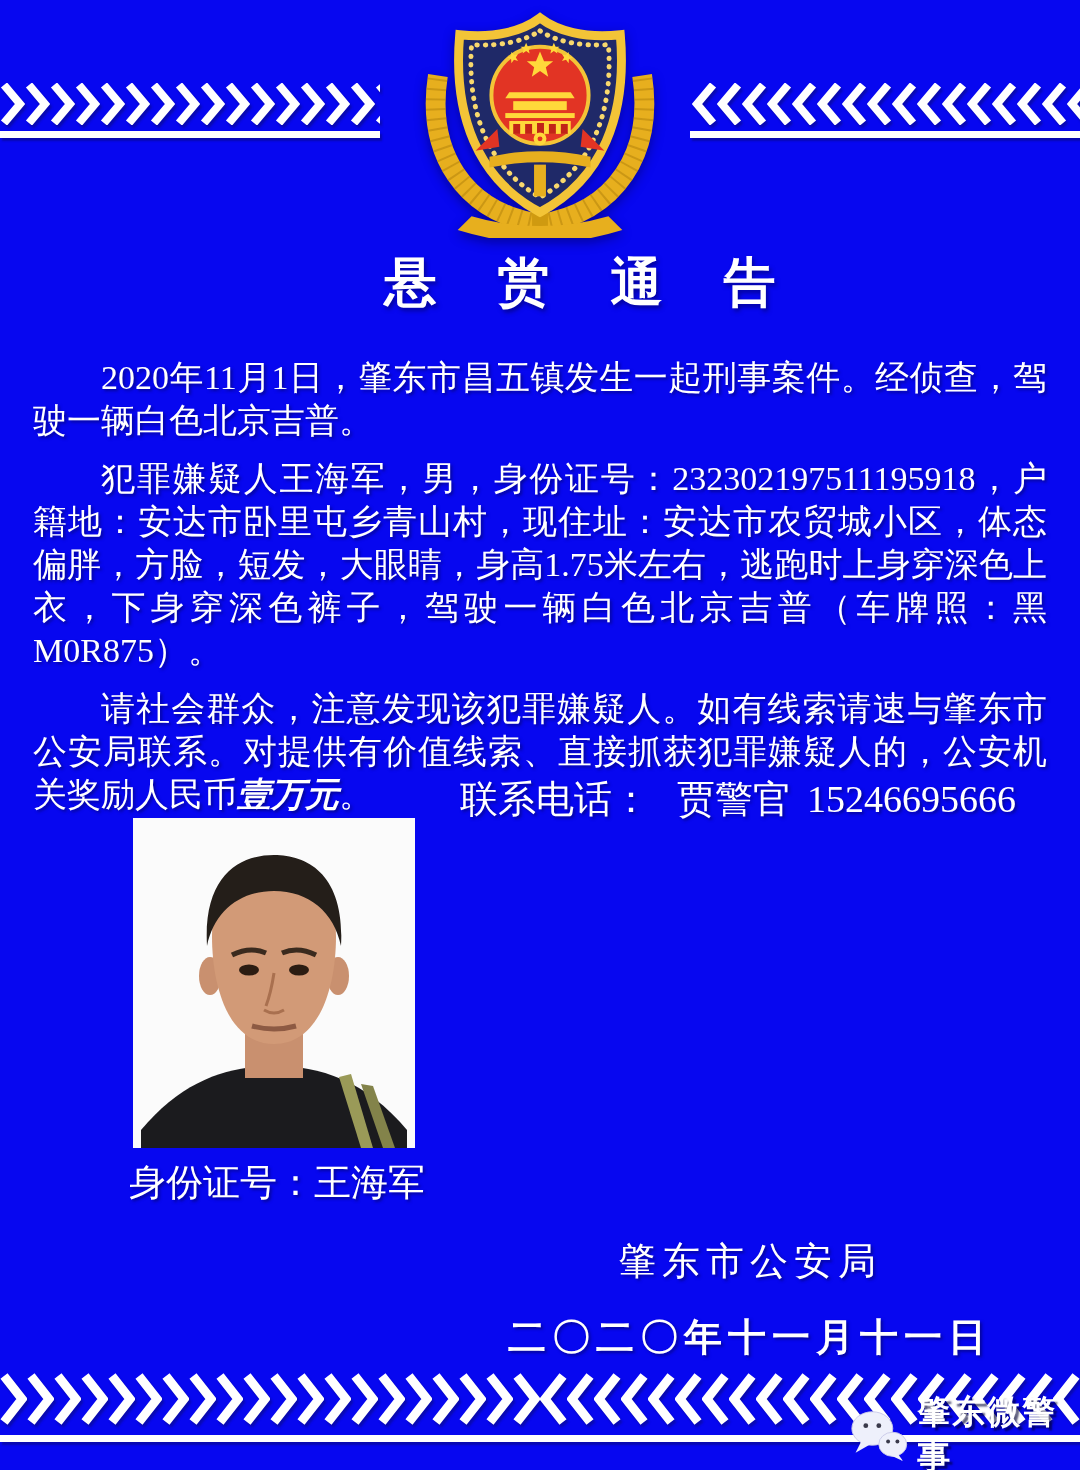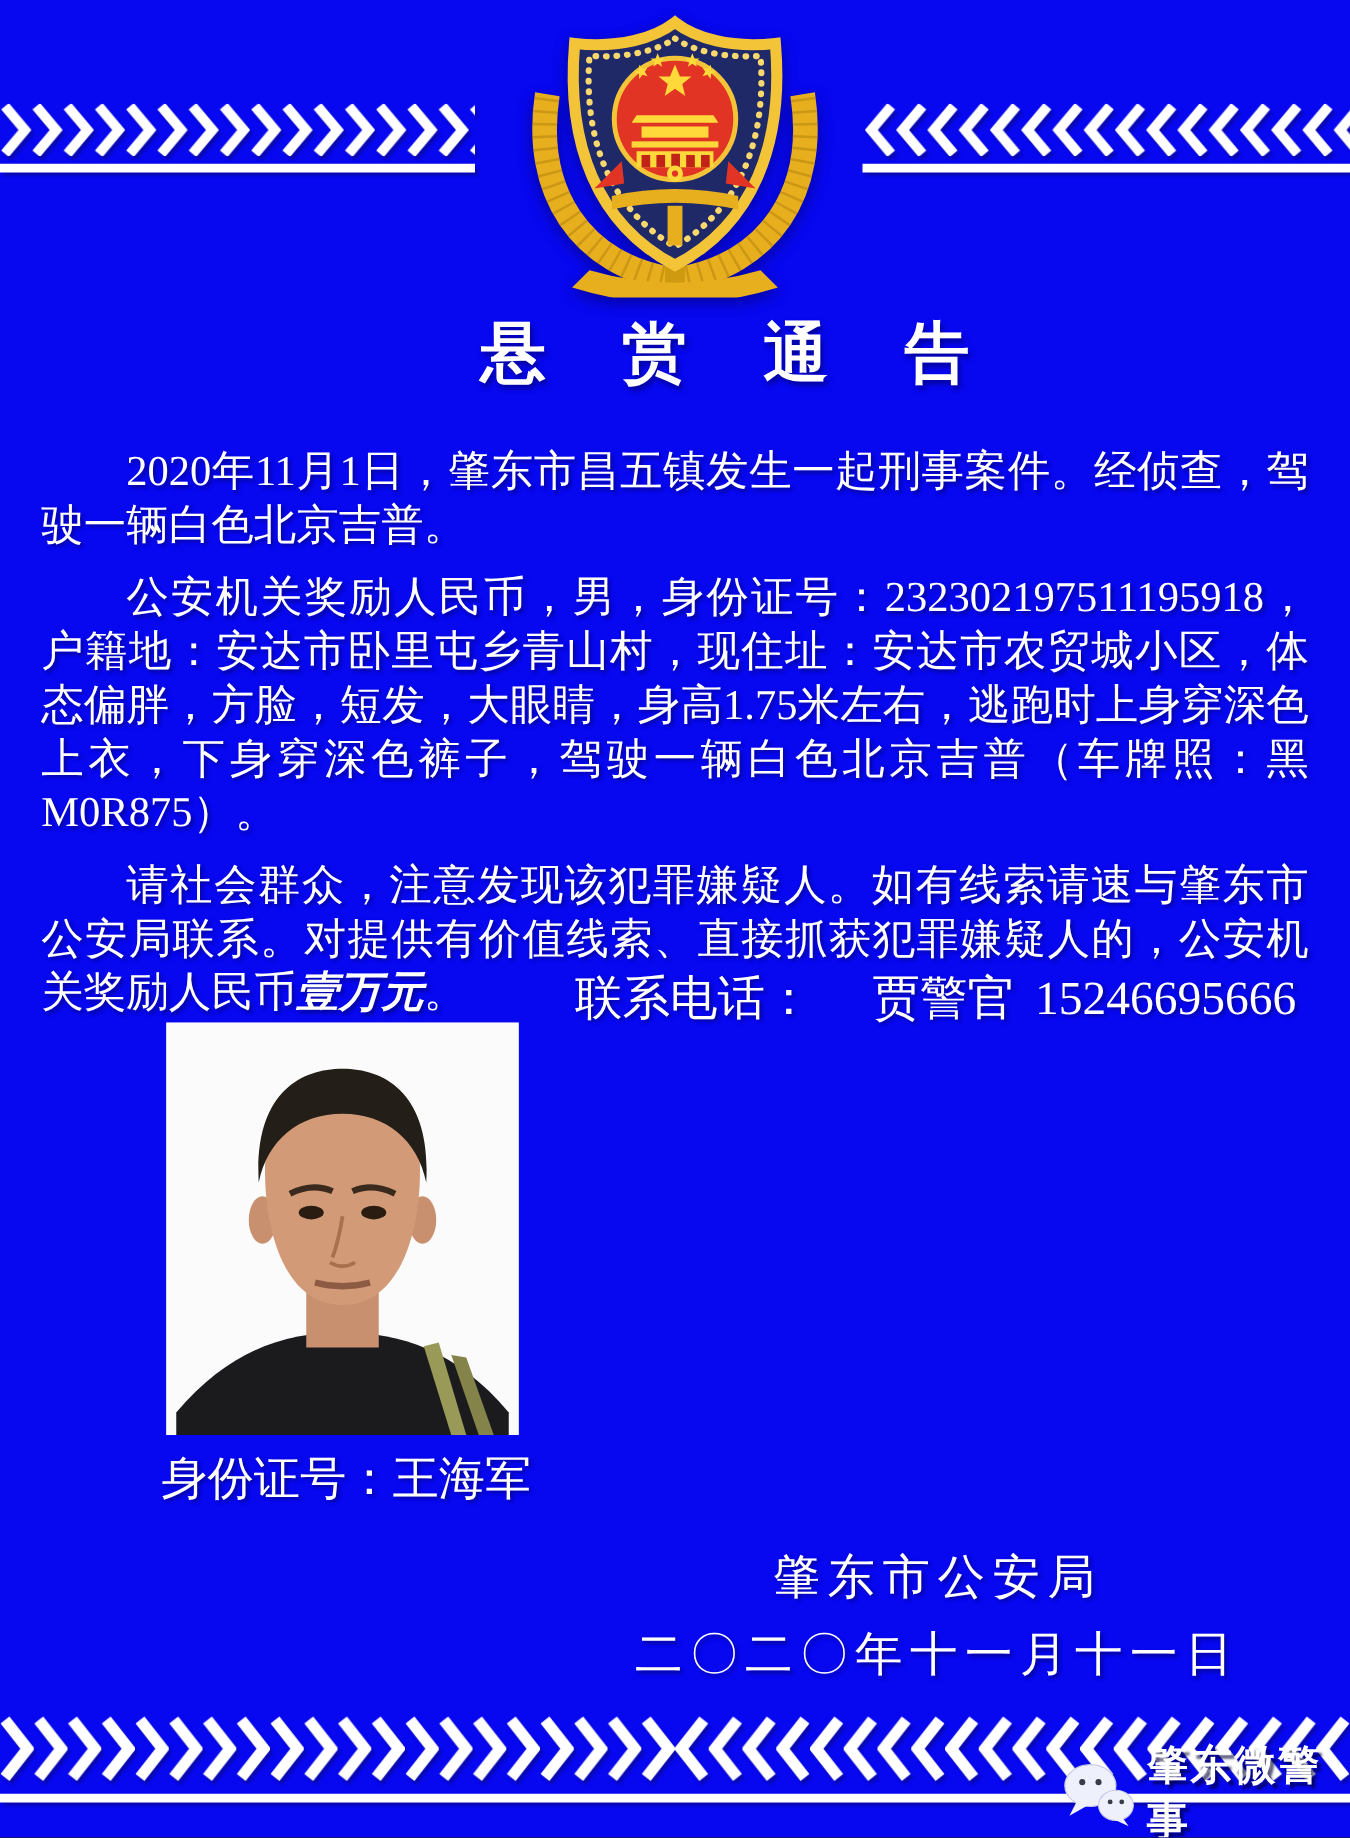--- a/index.html
+++ b/index.html
@@ -28,37 +28,37 @@
     position:absolute;top:356px;left:33px;width:1014px;
     font-size:34px;line-height:43px;text-align:justify;
     text-shadow:2px 2px 3px rgba(5,5,80,.55);
   }
   .body p{margin:0 0 15px 0;text-indent:2em;}
   .reward{font-weight:700;font-style:italic;}
   .contact{
     position:absolute;top:776px;left:460px;font-size:38px;line-height:46px;
     text-shadow:2px 2px 3px rgba(5,5,80,.55);
   }
-  .contact .cname{margin-left:48px;}
+  .contact .cname{margin-left:27px;}
   .contact .cphone{margin-left:16px;text-align:center;}
   .contact .row2{padding-left:160px;}
   .contact .row2 .cname{margin-left:0;}
   .photo{
     position:absolute;left:133px;top:818px;width:282px;height:330px;
     background:#fafafa;overflow:hidden;
   }
   .caption{
     position:absolute;left:129px;top:1158px;font-size:37px;
     text-shadow:2px 2px 3px rgba(5,5,80,.55);
   }
   .signature{
     position:absolute;top:1236px;left:440px;width:620px;text-align:center;
     font-size:38px;text-shadow:2px 2px 3px rgba(5,5,80,.55);letter-spacing:6px;
   }
-  .signature .date{margin-top:11px;}
+  .signature .date{margin-top:25px;font-weight:bold;}
   .watermark{
     position:absolute;left:850px;top:1390px;display:flex;align-items:center;z-index:5;
   }
   .watermark .wm-text{
     font-family:"Liberation Sans", sans-serif;font-weight:700;font-size:33px;
     color:#fff;margin-left:6px;text-shadow:3px 3px 2px rgba(0,0,50,.65);letter-spacing:2px;
   }
 </style>
 </head>
 <body>
@@ -125,21 +125,21 @@
     <circle cx="135" cy="134" r="2.5" fill="#e23424"></circle>
 
     <path d="M84,152 Q135,141 186,152 L186,163 Q135,152 84,163 Z" fill="#e7af1e"></path>
     <rect x="129" y="160" width="12" height="32" fill="#e7af1e"></rect>
   </svg>
 
   <div class="title">悬 赏 通 告</div>
 
   <div class="body">
     <p>2020年11月1日，肇东市昌五镇发生一起刑事案件。经侦查，驾驶一辆白色北京吉普。</p>
-    <p>公安机关奖励人民币，男，身份证号：232302197511195918，户籍地：安达市卧里屯乡青山村，现住址：安达市农贸城小区，体态偏胖，方脸，短发，大眼睛，身高1.75米左右，逃跑时上身穿深色上衣，下身穿深色裤子，驾驶一辆白色北京吉普（车牌照：黑M0R875）。</p>
+    <p>犯罪嫌疑人王海军，男，身份证号：232302197511195918，户籍地：安达市卧里屯乡青山村，现住址：安达市农贸城小区，体态偏胖，方脸，短发，大眼睛，身高1.75米左右，逃跑时上身穿深色上衣，下身穿深色裤子，驾驶一辆白色北京吉普（车牌照：黑M0R875）。</p>
     <p><span>请社会群众，注意发现该犯罪嫌疑人。如有线索请速与肇东市公安局联系。对提供有价值线索、直接抓获犯罪嫌疑人的，公安机关奖励人民币</span><span class="reward">壹万元</span><span>。</span></p>
   </div>
 
   <div class="contact">
     <div class="crow">
       <span>联系电话：</span><span class="cname">贾警官</span><span class="cphone">15246695666</span>
     </div>
   </div>
 
   <div class="photo">

